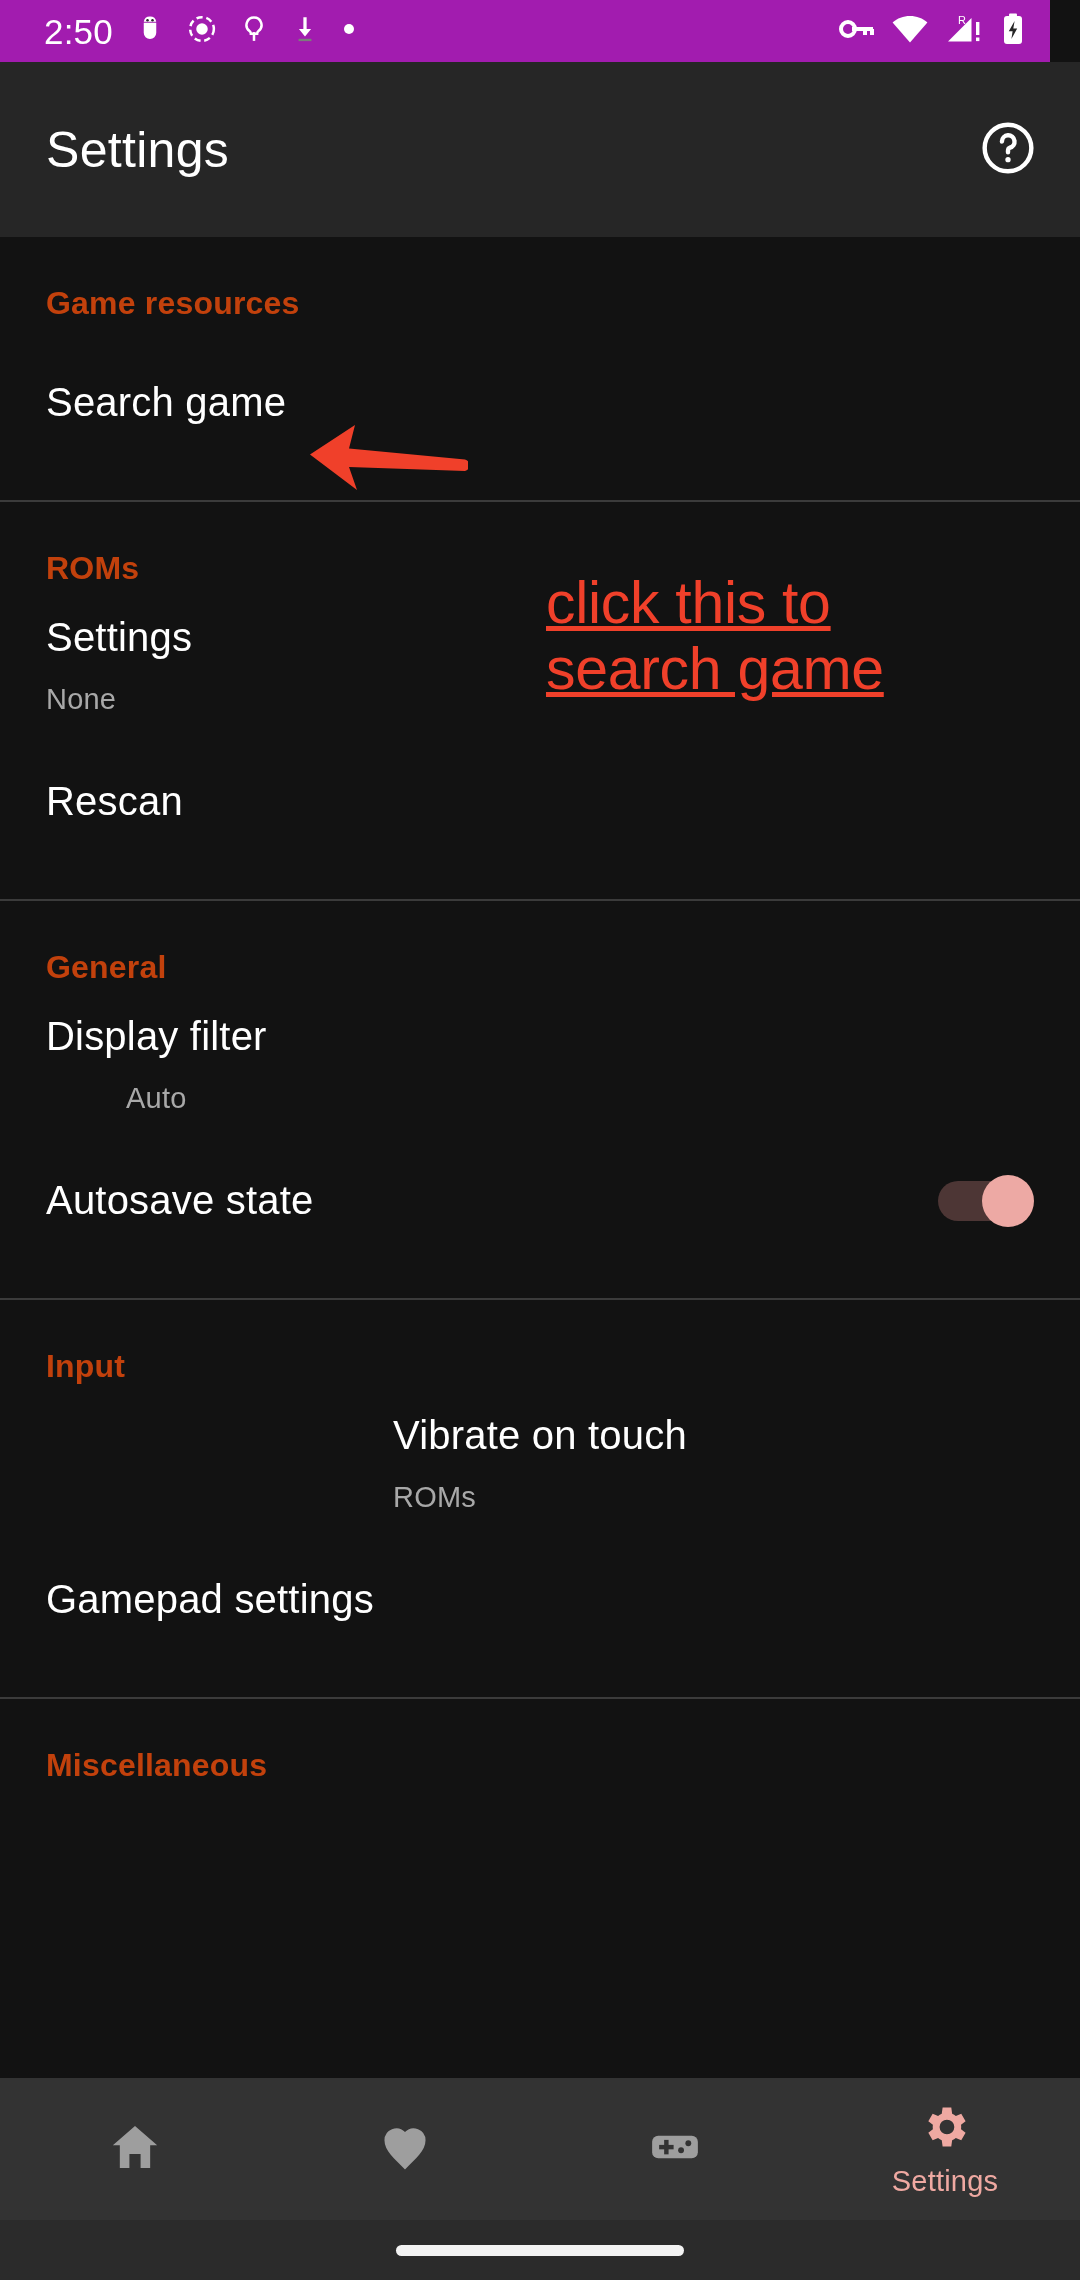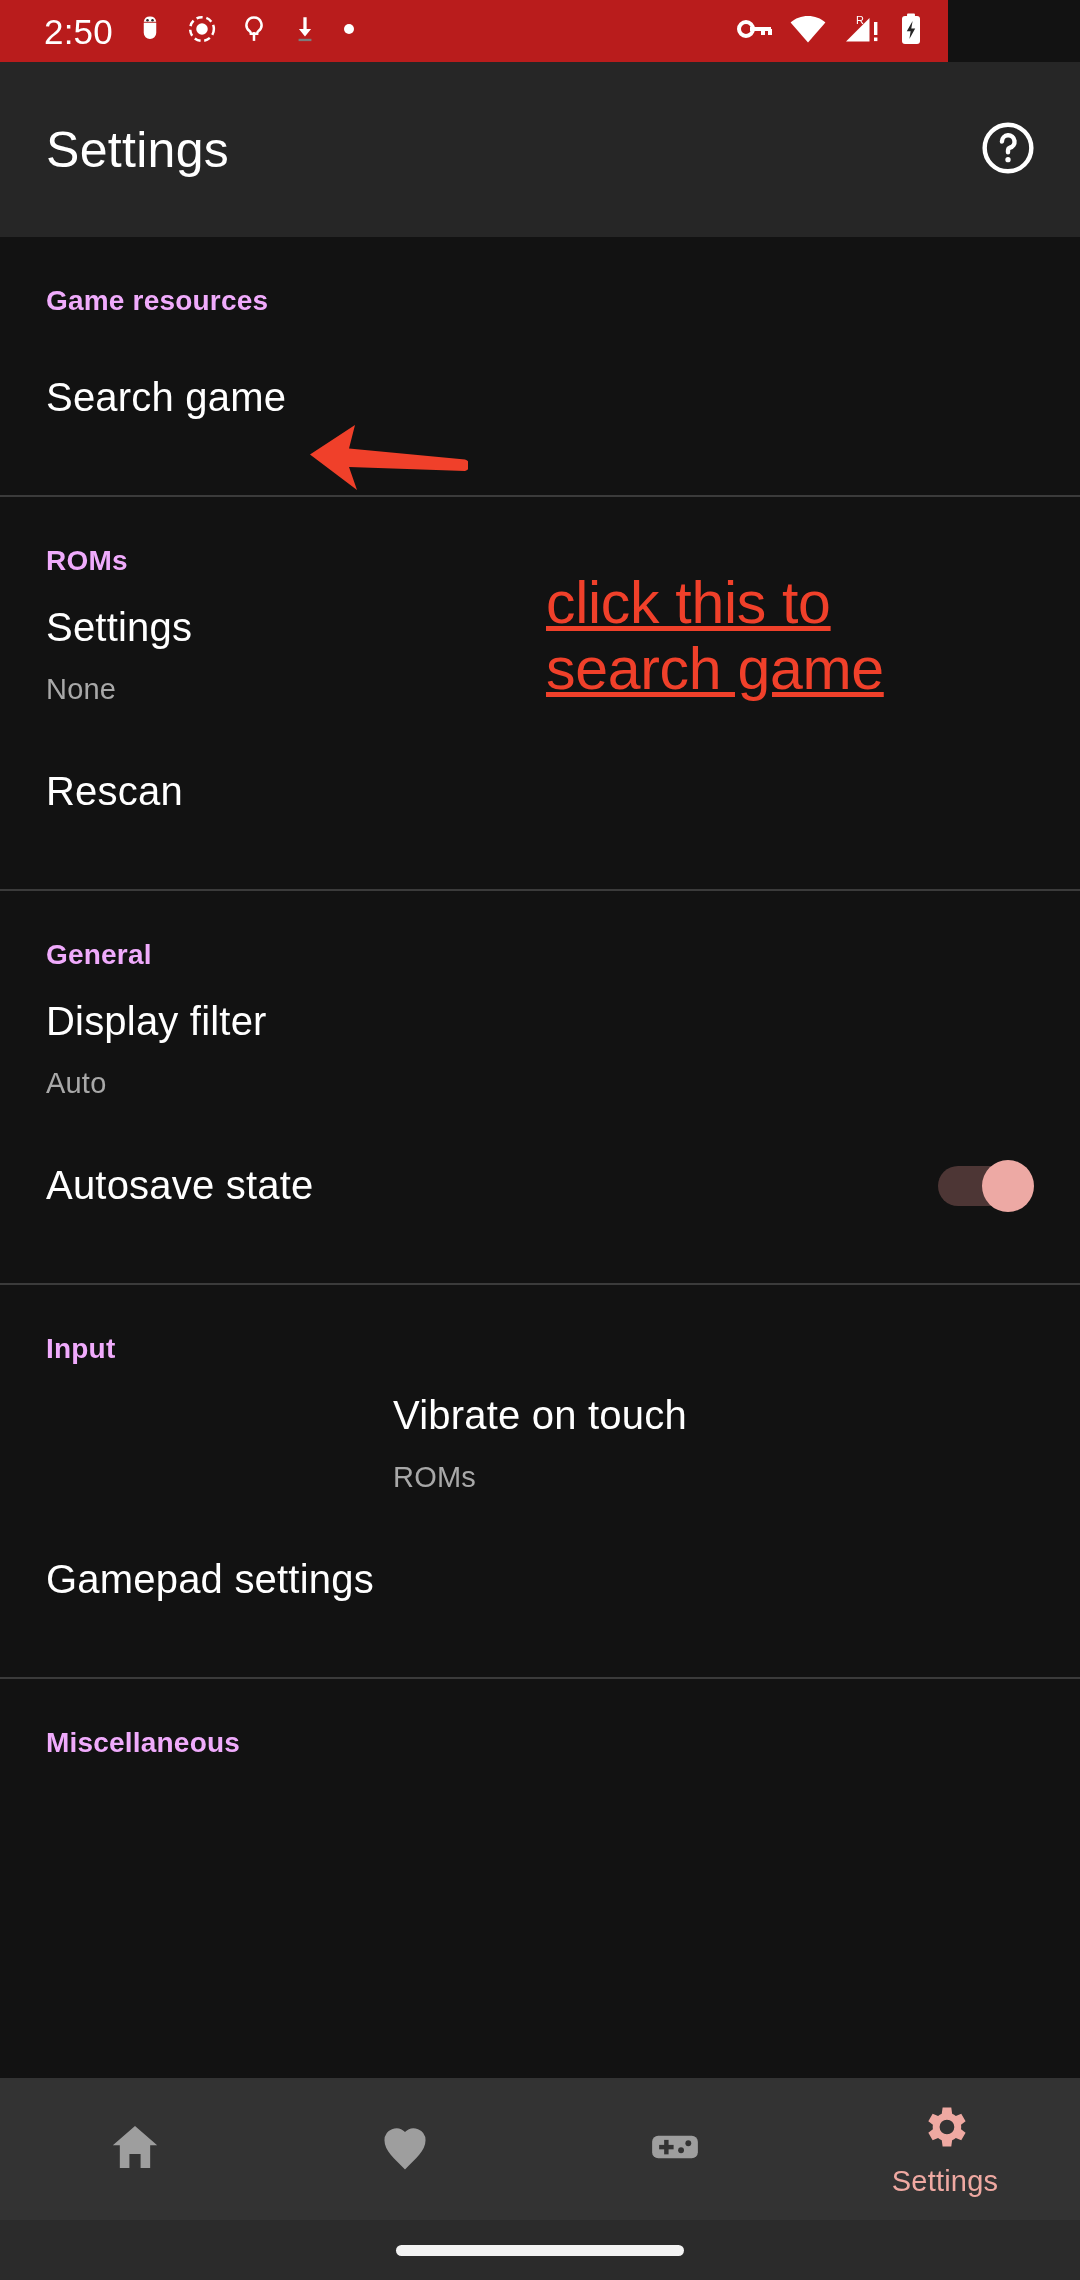--- a/index.html
+++ b/index.html
@@ -11,22 +11,22 @@
   }
   #screen {
     position:relative;
     width:1080px; height:2280px;
     background:#121212;
   }
 
   
   .statusbar {
     position:absolute; top:0; left:0;
-    width:948px; height:62px;
-    background:#b91c1c;
+    width:1050px; height:62px;
+    background:#a21caf;
     display:flex; align-items:center;
     padding:0 26px 0 44px;
   }
   .sb-left { display:flex; align-items:center; gap:22px; }
   .sb-clock {
     color:#ffffff; font-size:35px; font-weight:400;
     letter-spacing:0.2px; line-height:1;
   }
   .sb-right { margin-left:auto; display:flex; align-items:center; gap:17px; }
   .sb-icon { display:block; }
@@ -54,22 +54,22 @@
     position:absolute; top:237px; left:0;
     width:1080px; height:1841px;
     background:#121212;
     overflow:hidden;
   }
   .section { position:relative; }
   .divider {
     height:2px; background:#3b3b3b; width:100%;
   }
   .section-header {
-    color:#f0abfc;
-    font-size:28px;
+    color:#c2410c;
+    font-size:32px;
     font-weight:700;
     letter-spacing:0.2px;
     padding:48px 0 0 46px;
   }
   .row {
     position:relative;
     display:flex; align-items:center;
     padding:0 46px;
     min-height:118px;
     cursor:pointer;
@@ -272,21 +272,21 @@
       <div class="row row-gap-top">
         <div class="row-texts">
           <div class="row-title">Rescan</div>
         </div>
       </div>
     </div>
     <div class="divider"></div>
 
     <div class="section sec-pad-bot">
       <div class="section-header">General</div>
-      <div class="row" style="margin-top:20px;">
+      <div class="row" style="margin-top:20px;text-align:center;">
         <div class="row-texts">
           <div class="row-title">Display filter</div>
           <div class="row-sub">Auto</div>
         </div>
       </div>
       <div class="row row-gap-top">
         <div class="row-texts">
           <div class="row-title">Autosave state</div>
         </div>
         <div class="row-tail">

